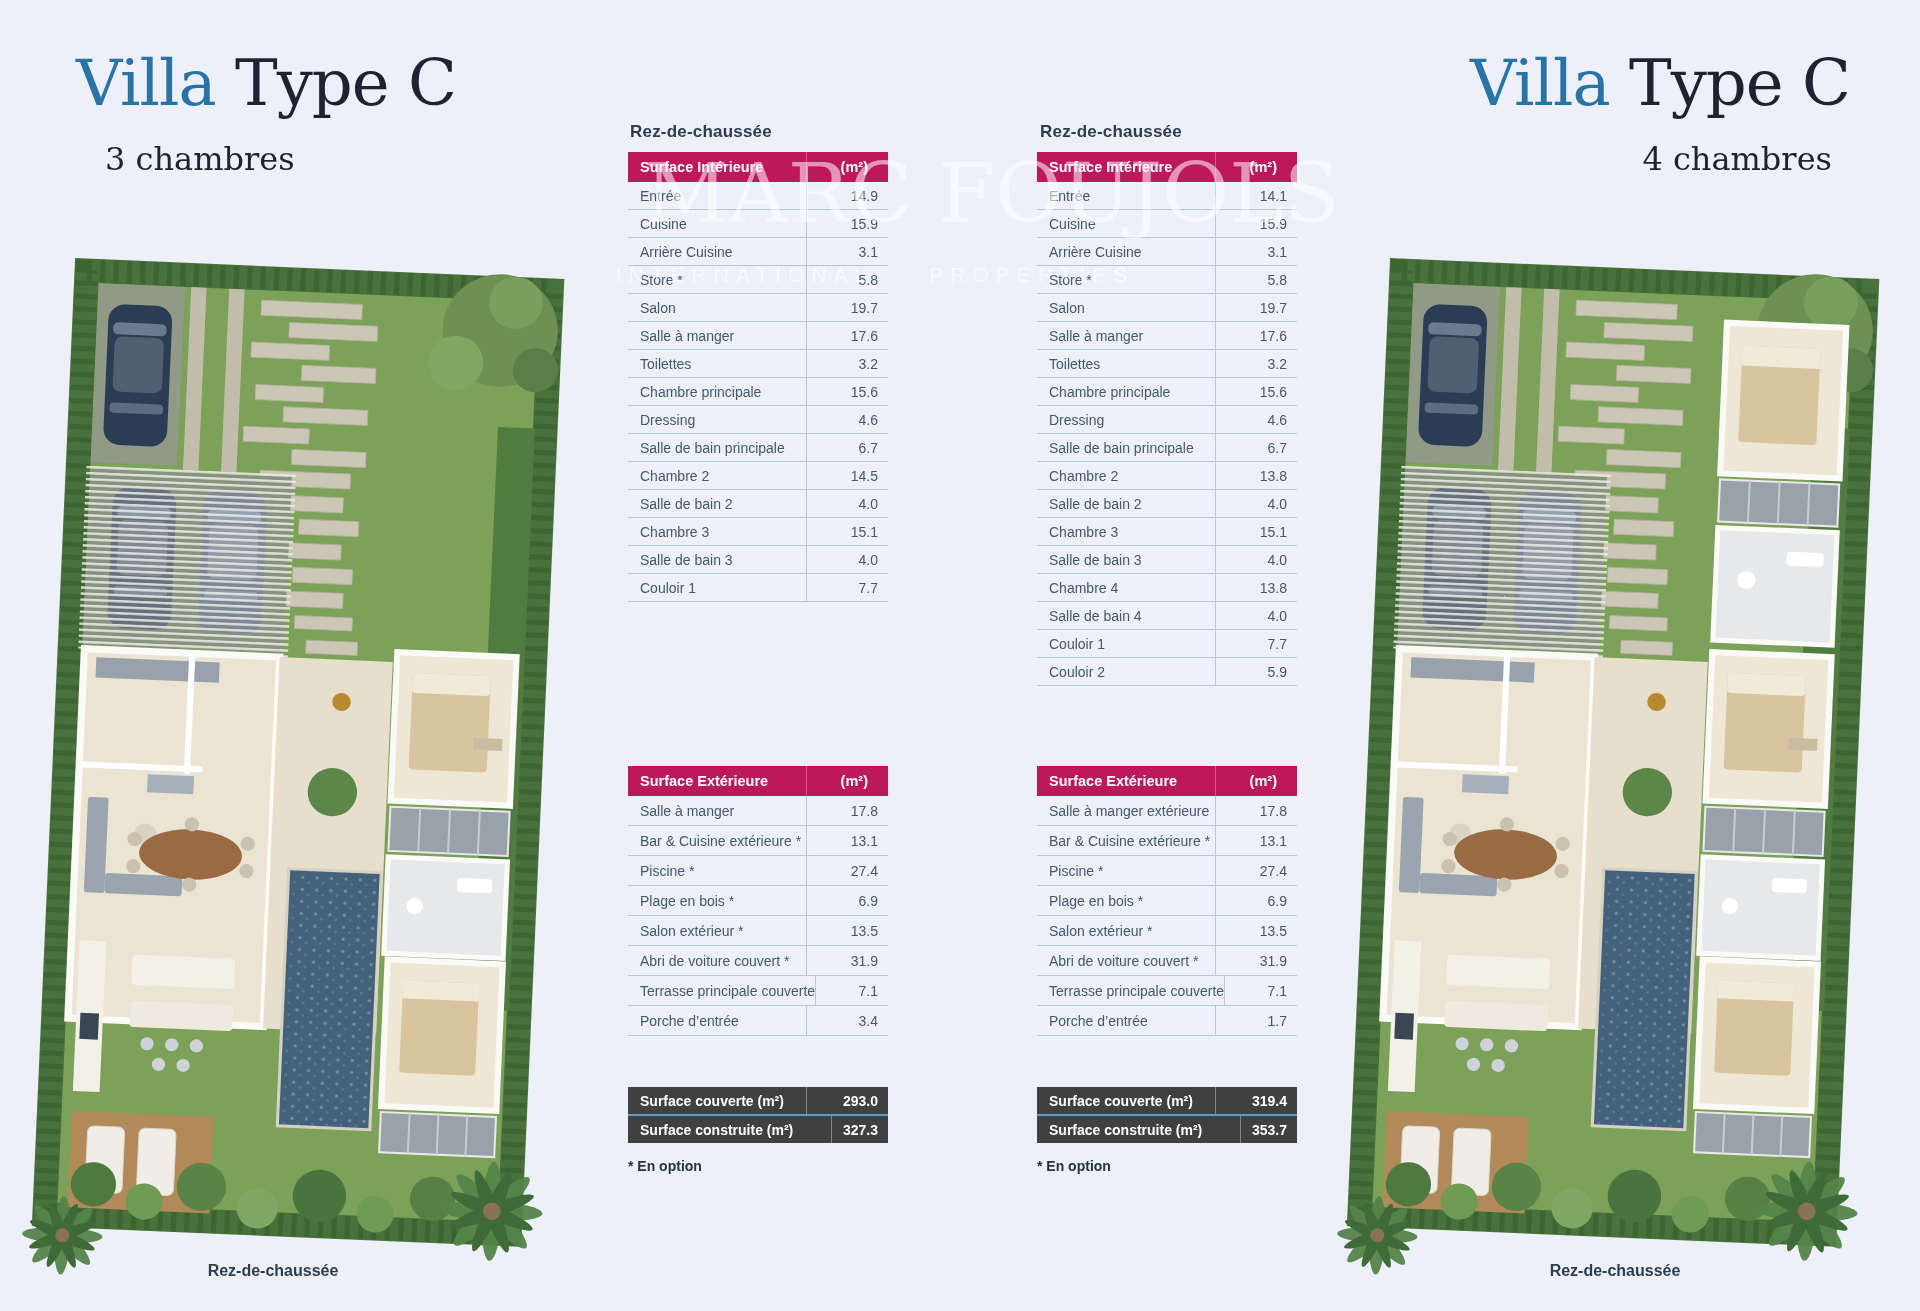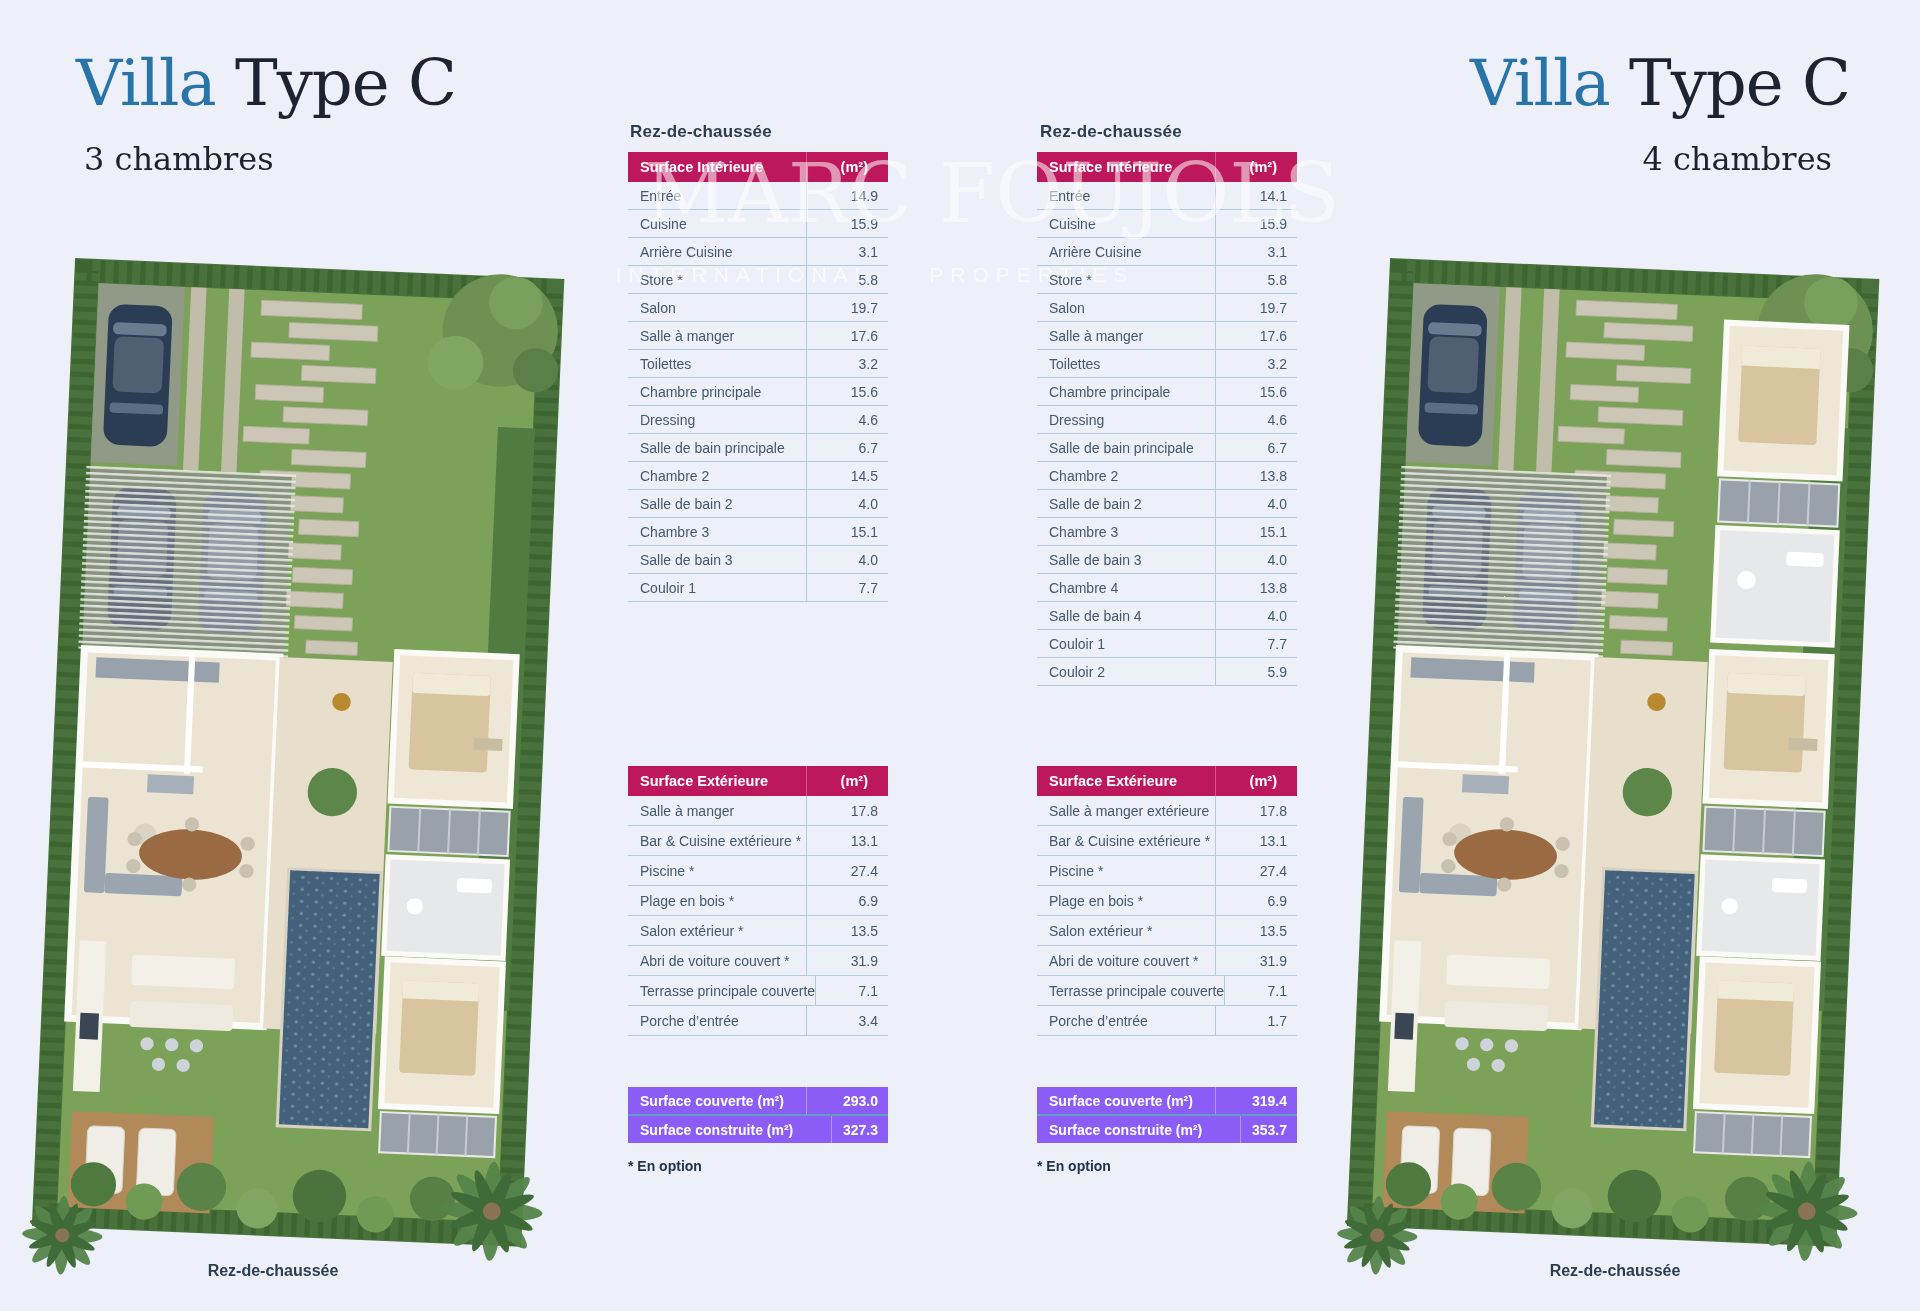--- a/index.html
+++ b/index.html
@@ -3,40 +3,40 @@
 <meta charset="utf-8">
 <style>
   html,body{margin:0;padding:0;background:#dfe3ec;}
   .page{position:relative;width:1920px;height:1311px;background:#edf0f8;overflow:hidden;
         font-family:"Liberation Sans",sans-serif;}
 
   
   .title{position:absolute;font-family:"DejaVu Serif",serif;font-size:64px;letter-spacing:-1px;
          white-space:nowrap;color:#1d2330;z-index:3;}
   .title .blue{color:#2873a8;}
-  .subtitle{position:absolute;font-family:"DejaVu Serif",serif;font-size:32px;color:#1d2330;z-index:3;}
+  .subtitle{position:absolute;font-family:"DejaVu Serif",serif;font-size:32px;color:#1d2330;z-index:3;margin-left:21px;}
 
   
   .section-heading{position:absolute;font-size:17px;font-weight:bold;color:#2c3d50;
                    letter-spacing:.2px;z-index:2;}
 
   
   .tbl{position:absolute;width:260px;z-index:2;}
   .thead{display:flex;align-items:stretch;height:30px;background:#be185d;color:#fff;
          font-weight:bold;font-size:14.5px;}
   .thead .hlabel{flex:1;display:flex;align-items:center;padding-left:12px;}
   .thead .hunit{width:82px;display:flex;align-items:center;justify-content:flex-end;
                 padding-right:20px;border-left:1px solid rgba(255,255,255,.28);box-sizing:border-box;}
   .trow{display:flex;align-items:stretch;height:27px;border-bottom:1px solid #b5cad8;
         color:#44586c;font-size:14px;}
   .trow .tlabel{flex:1;display:flex;align-items:center;padding-left:12px;white-space:nowrap;}
   .trow .tvalue{width:82px;display:flex;align-items:center;justify-content:flex-end;
                 padding-right:10px;border-left:1px solid #b5cad8;box-sizing:border-box;}
   .ext .trow{height:29px;}
-  .summary .trow{height:27px;background:#8b5cf6;color:#fff;font-weight:bold;
+  .summary .trow{height:27px;background:#404040;color:#fff;font-weight:bold;
                  border-bottom:2px solid #5e9cc2;}
   .summary .trow:last-child{border-bottom:none;gap:38px;}
   .summary .trow .tvalue{border-left:1px solid rgba(255,255,255,.35);}
 
   .footnote{position:absolute;font-size:14px;font-weight:bold;color:#22344a;z-index:2;}
   .caption{position:absolute;width:220px;text-align:center;font-size:16px;font-weight:bold;
            color:#2c3d50;z-index:2;}
 
   
   .plan{position:absolute;top:258px;width:535px;height:1015px;overflow:visible;z-index:1;}

